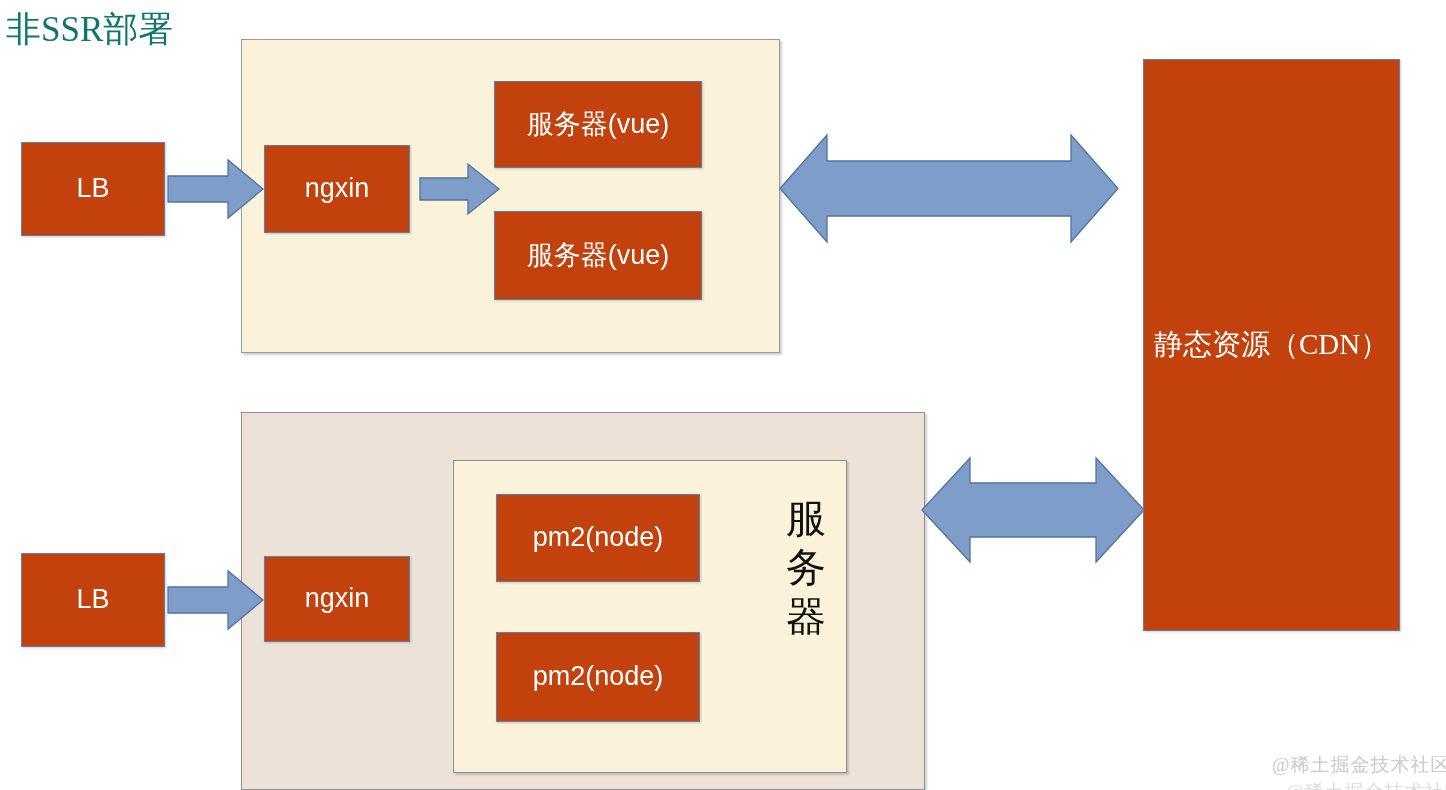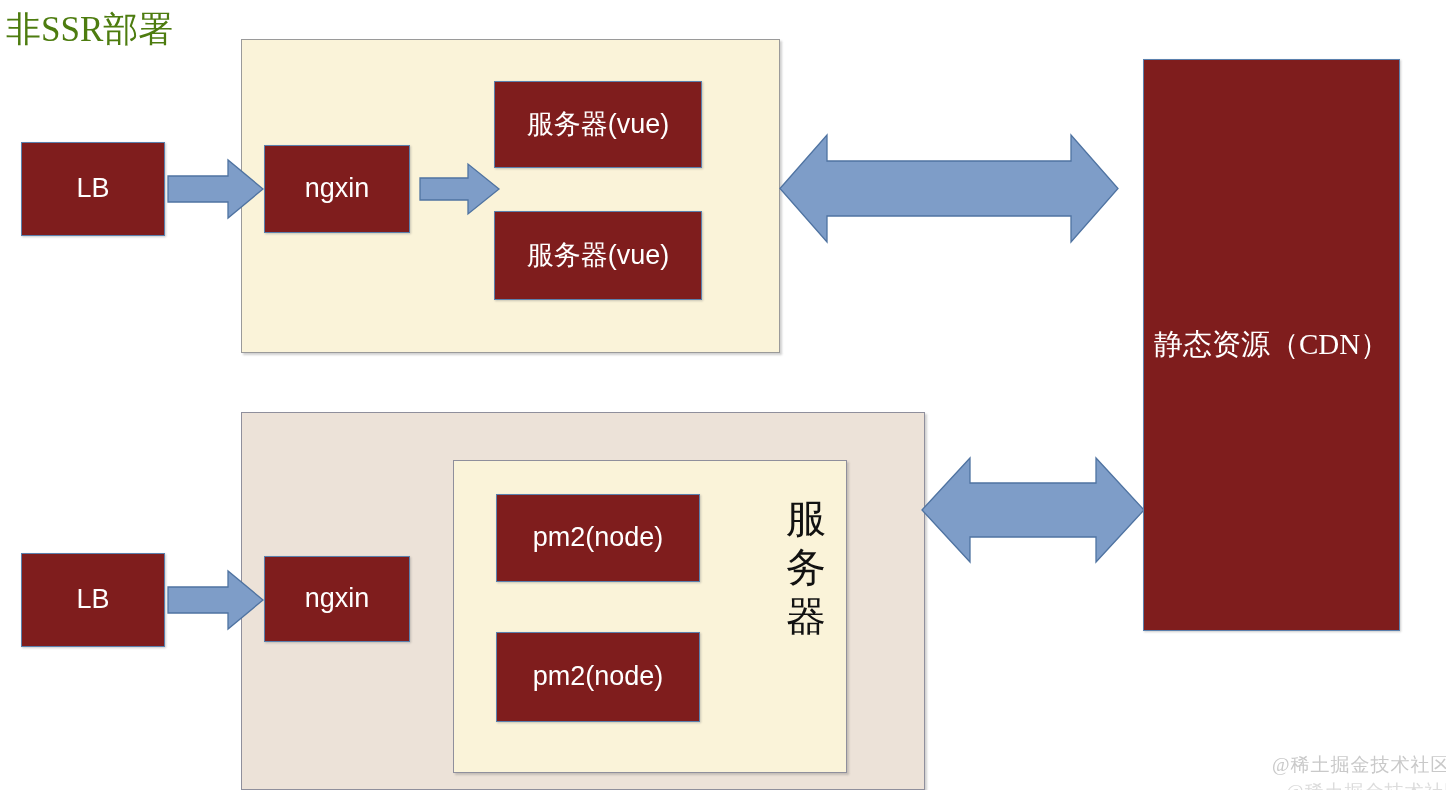--- a/index.html
+++ b/index.html
@@ -16,21 +16,21 @@
     height: 790px;
     background: #ffffff;
     overflow: hidden;
   }
 
   
   .section-title {
     position: absolute;
     font-family: "Liberation Serif", "DejaVu Serif", serif;
     font-size: 35px;
-    color: #4d7c0f;
+    color: #0f766e;
     white-space: nowrap;
     letter-spacing: 0px;
   }
   #title-nonssr { left: 6px;  top: 6px; }
   #title-ssr    { left: 6px;  top: 403px; }
 
   
   .container-box {
     position: absolute;
     box-sizing: border-box;
@@ -52,21 +52,21 @@
     left: 453px; top: 460px;
     width: 394px; height: 313px;
     background: #faf3d9;
     border: 1px solid #8f8f9c;
   }
 
   
   .blue-box {
     position: absolute;
     box-sizing: border-box;
-    background: #7f1d1d;
+    background: #c2410c;
     border: 1px solid #5b80ad;
     color: #ffffff;
     display: flex;
     align-items: center;
     justify-content: center;
     font-size: 27px;
     font-family: "Liberation Sans", "DejaVu Sans", sans-serif;
     box-shadow: 1px 1px 2px rgba(110,110,110,0.35);
     text-align: center;
     line-height: 1.1;

